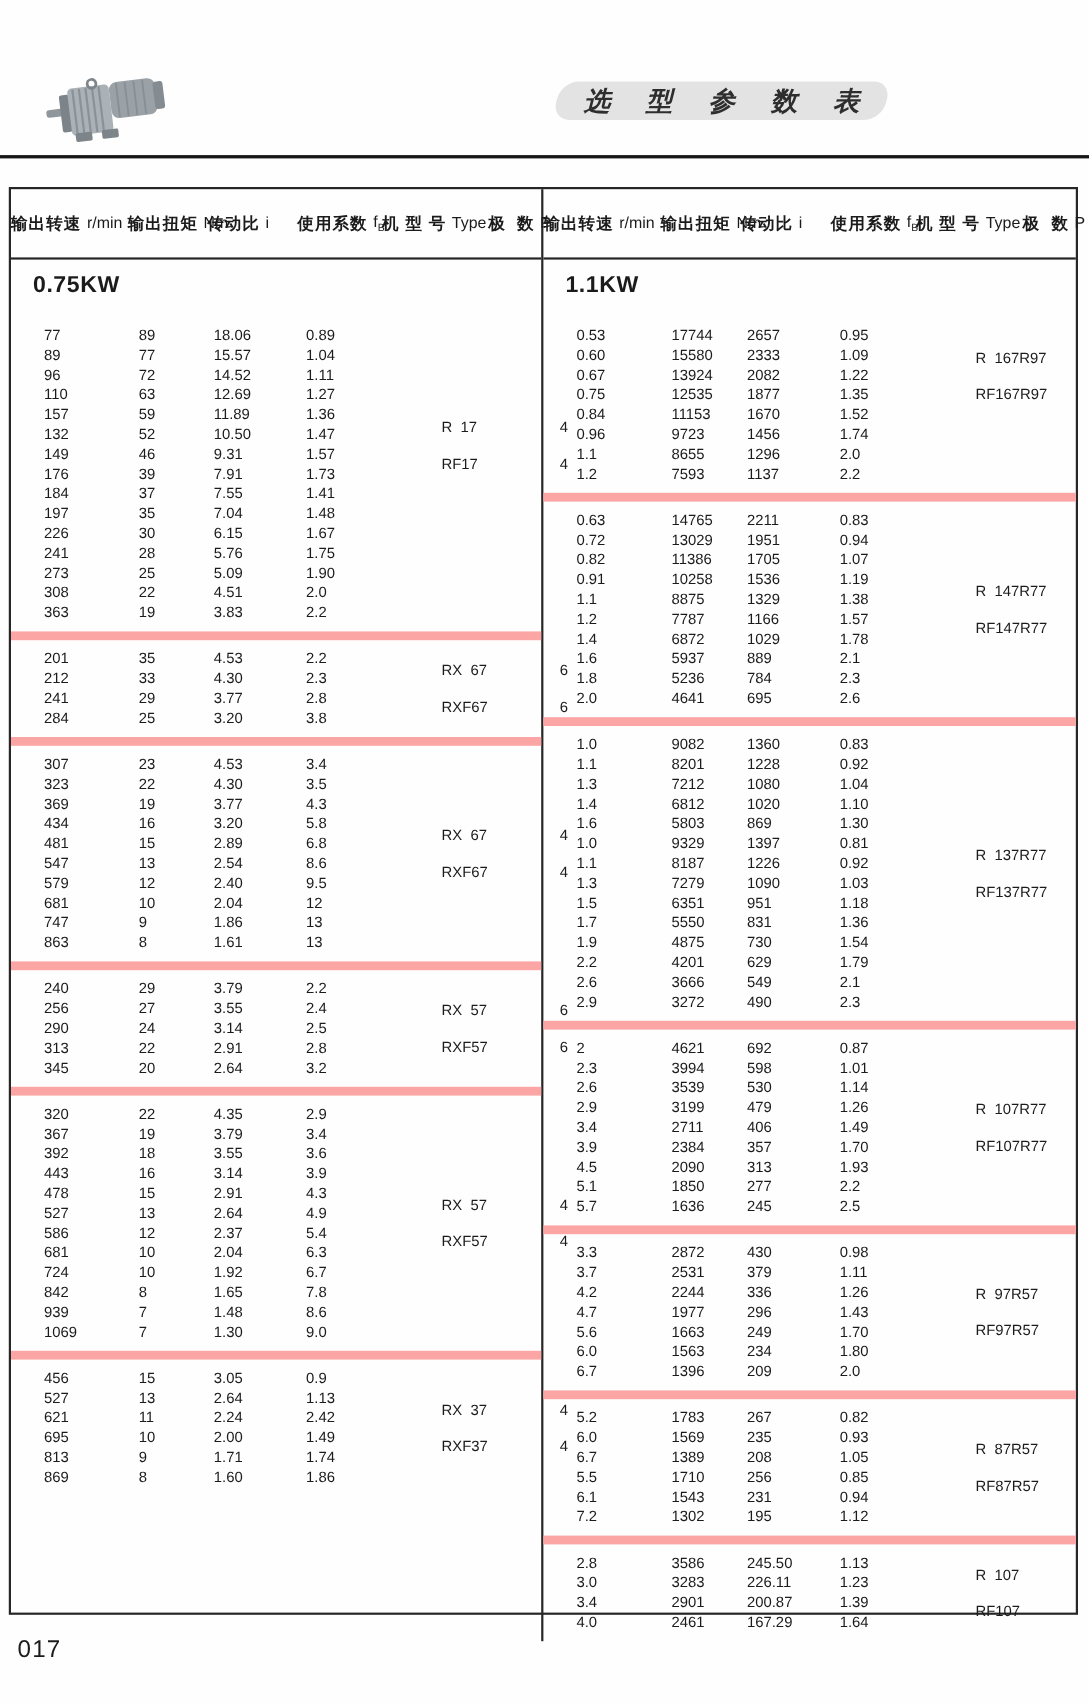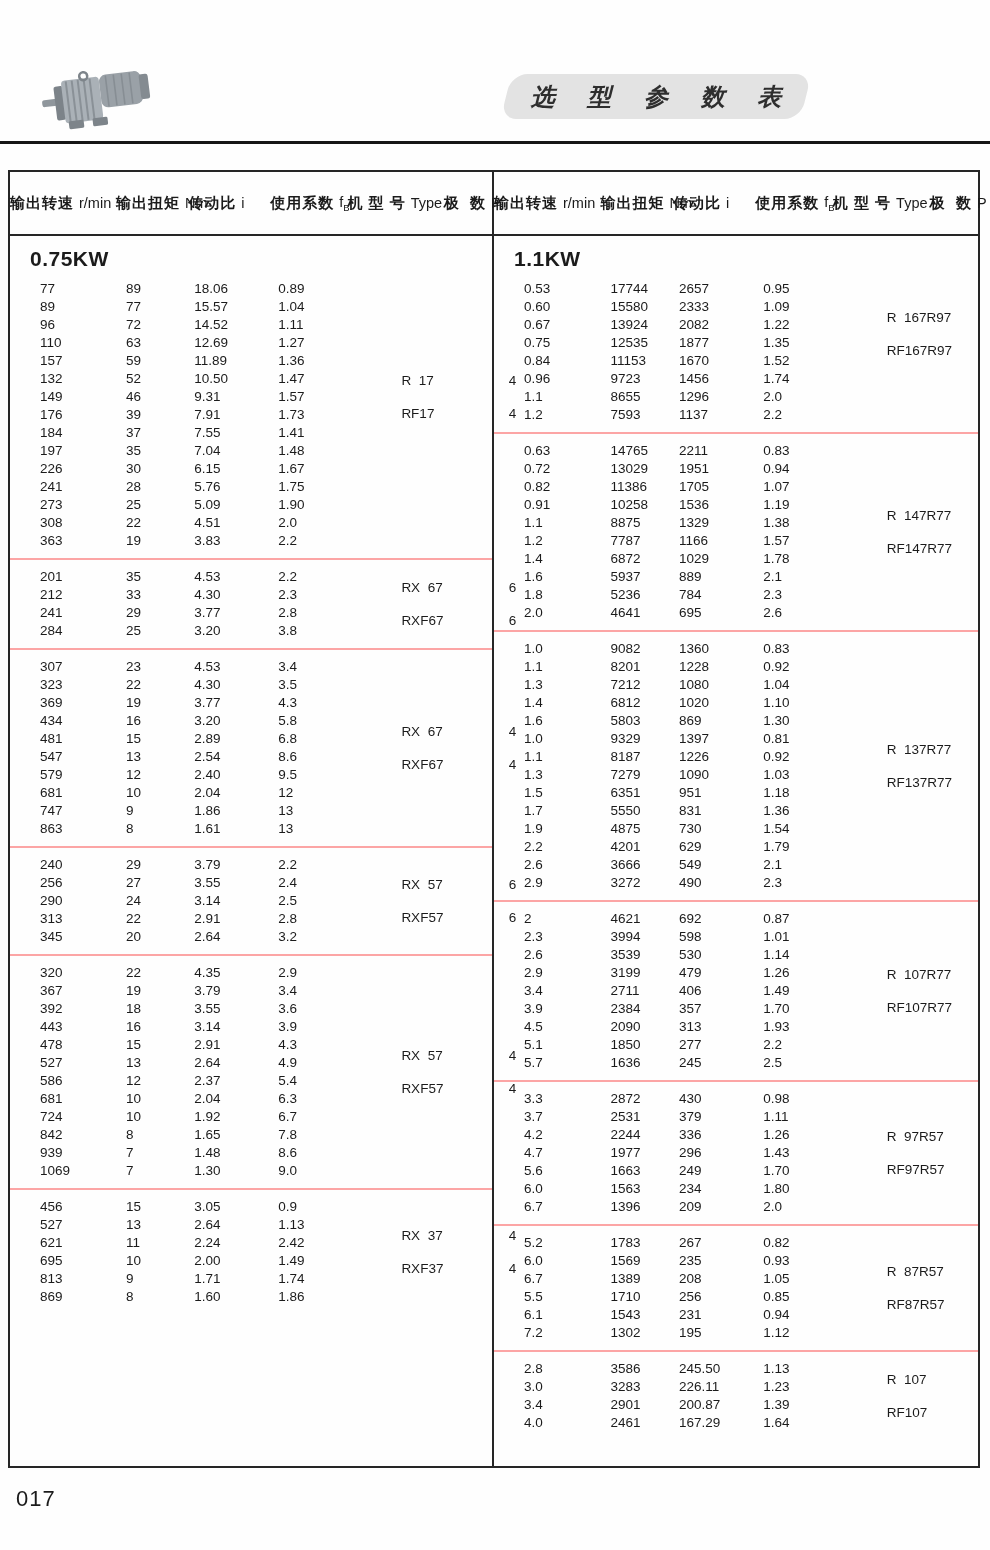--- a/index.html
+++ b/index.html
@@ -6,21 +6,21 @@
   .page{
     position:relative;
     width:990px;height:1550px;
     background:#fefefe;
     font-family:"Liberation Sans","DejaVu Sans",sans-serif;
     color:#1b1b1b;
     overflow:hidden;
   }
   
   .motor{position:absolute;left:40px;top:62px;width:126px;height:72px;}
-  .banner{position:absolute;left:506px;top:74px;width:300px;height:45px;}
+  .banner{position:absolute;left:506px;top:74px;width:300px;height:35px;}
   .banner-bg{
     position:absolute;inset:0;
     background:#e3e3e3;
     transform:skewX(-14deg);
     border-radius:16px;
   }
   .banner-text{
     position:absolute;inset:0;
     display:flex;align-items:center;justify-content:center;
     font-size:24px;font-weight:700;font-style:italic;
@@ -41,23 +41,23 @@
   .thead{
     display:grid;grid-template-columns:var(--cols);
     height:62px;align-items:center;
     border-bottom:2px solid #262626;
   }
   .hcell{display:flex;flex-direction:row;align-items:center;gap:5px;}
   .hcell .cn{font-size:15px;font-weight:600;letter-spacing:1px;white-space:pre;}
   .hcell .unit{font-size:14.5px;}
   .hcell .unit sub{font-size:9.5px;}
   .block{position:relative;padding:8px 0;}
-  .block + .block{border-top:2px solid #fca5a5;}
+  .block + .block{border-top:8px solid #fca5a5;}
   .power{
-    height:30px;line-height:30px;margin-bottom:6px;
+    height:30px;line-height:30px;margin-bottom:22px;
     padding-left:20px;font-size:21px;font-weight:700;letter-spacing:0.5px;
   }
   .row{display:grid;grid-template-columns:var(--cols);height:18px;line-height:18px;}
   .cell{font-size:13.5px;white-space:nowrap;}
   .cell:nth-child(1){padding-left:30px;}
   .cell:nth-child(2){padding-left:10px;}
   .cell:nth-child(3){padding-left:6px;}
   .cell:nth-child(4){padding-left:8px;}
   .typebox{
     position:absolute;inset:0;

